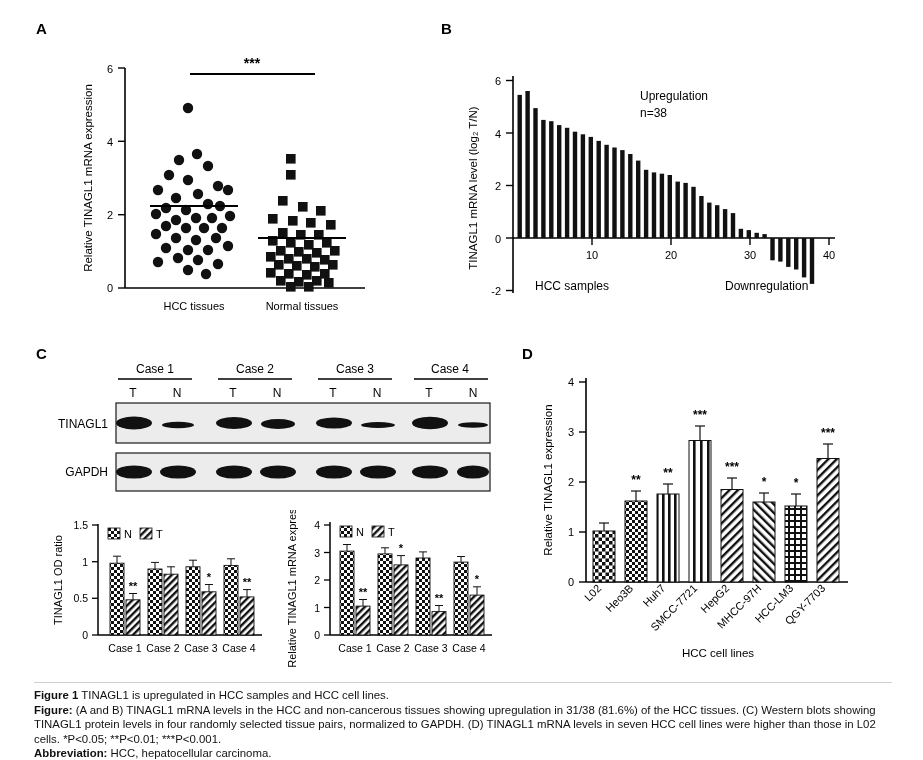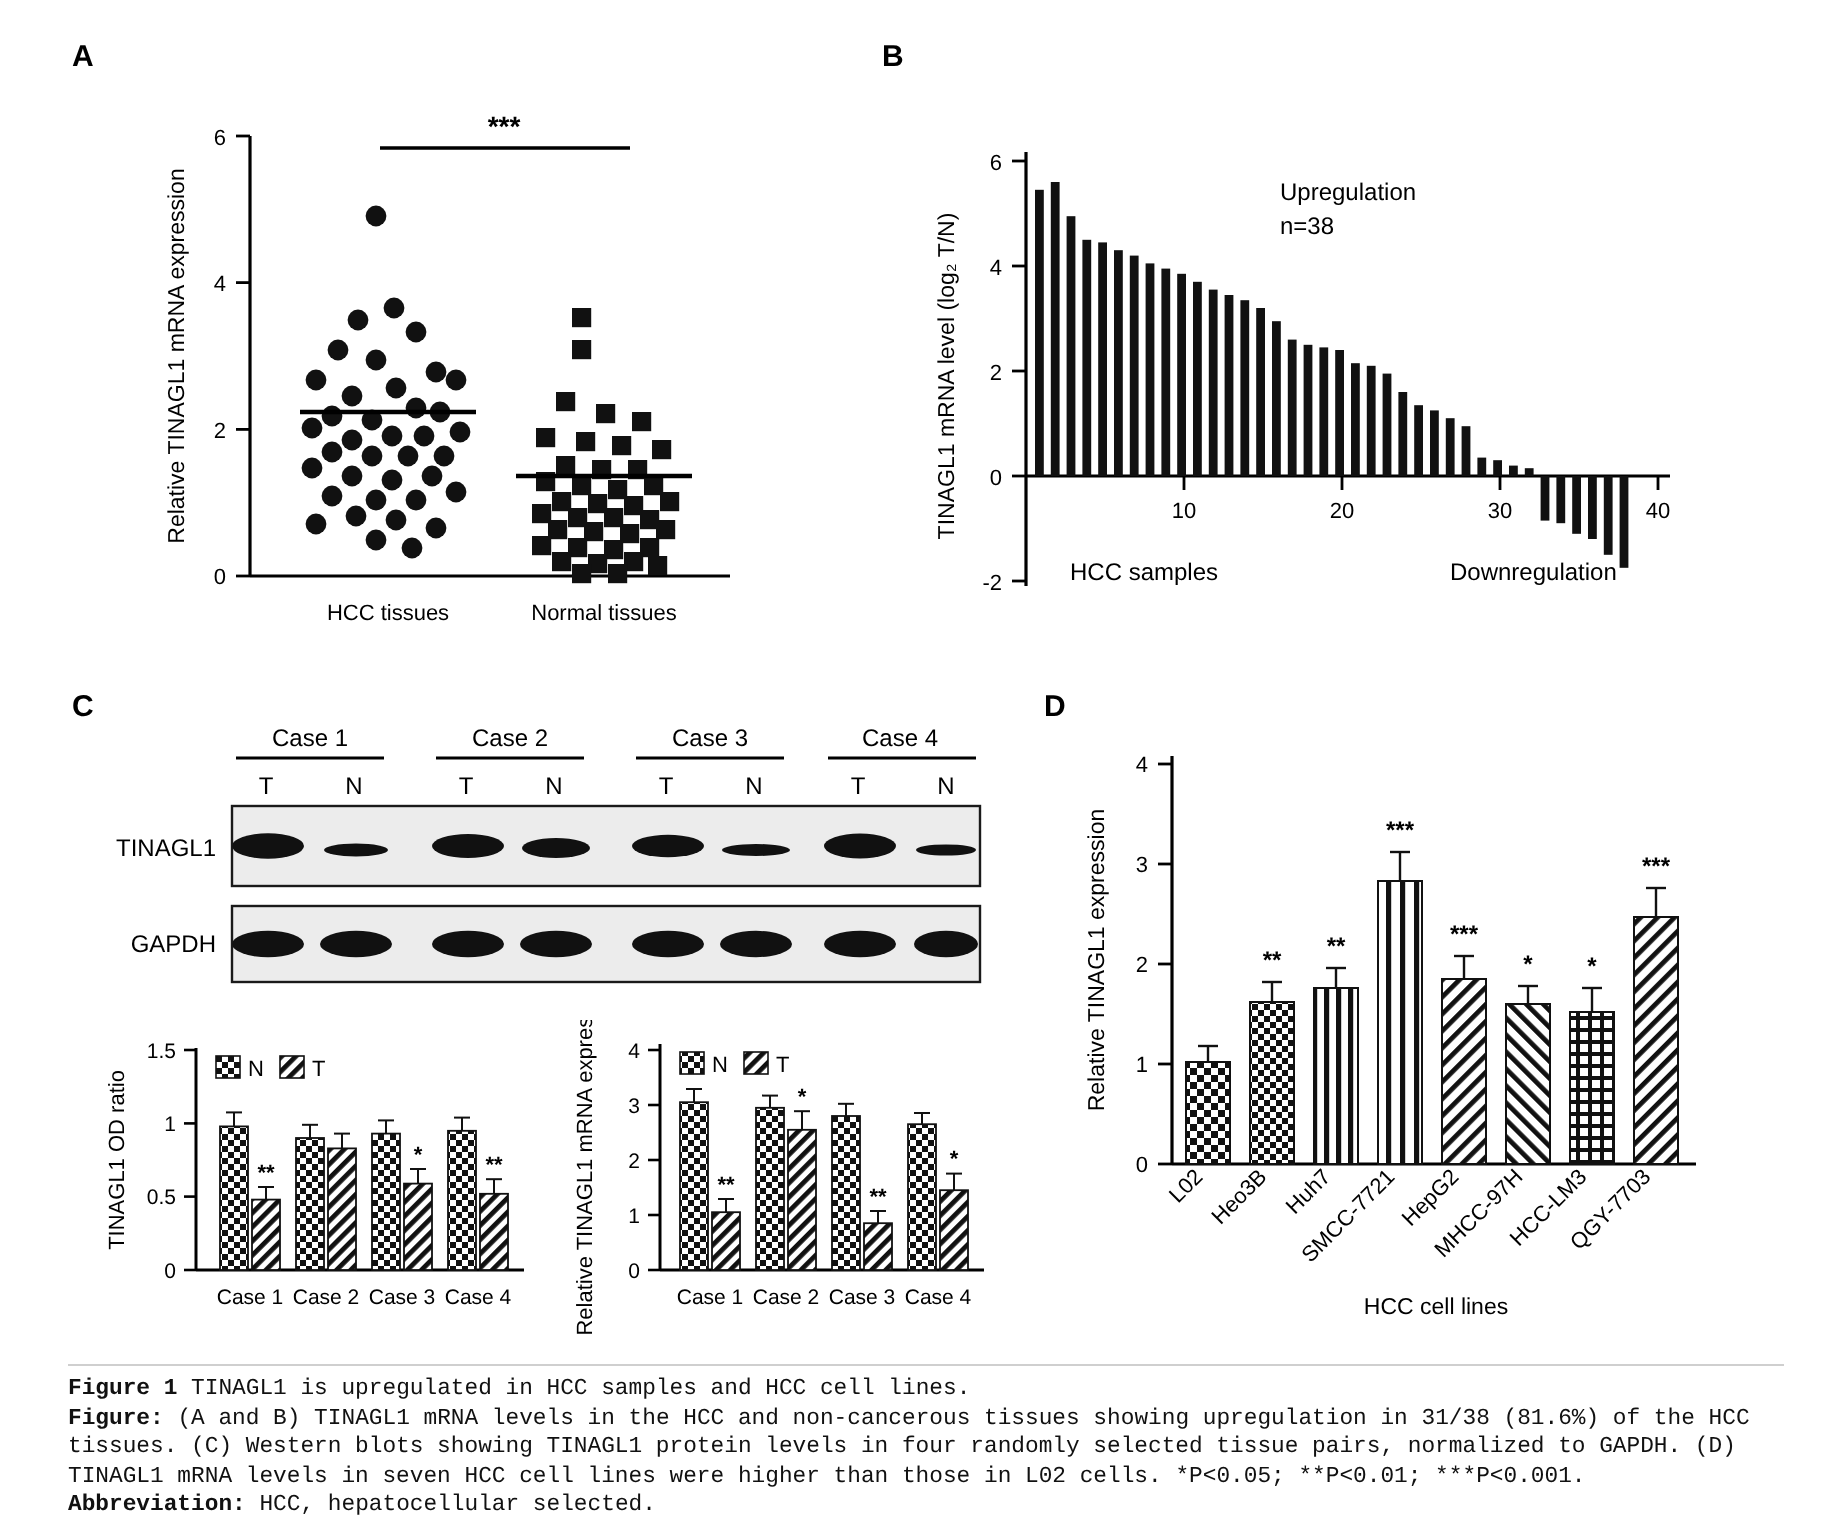--- a/index.html
+++ b/index.html
@@ -12,21 +12,21 @@
   .panel-letter{position:absolute;font-size:15px;font-weight:bold;font-family:"Liberation Sans",sans-serif;}
   .axis-title{font-size:11.5px;font-family:"Liberation Sans",sans-serif;}
   .tick{font-size:11px;font-family:"Liberation Sans",sans-serif;}
   svg{display:block;}
   .caption{
     position:absolute;left:34px;top:688px;width:860px;
     font-size:11.4px;line-height:14.6px;font-family:"Liberation Sans",sans-serif;
     color:#111;
   }
   .caption b{font-weight:bold;}
-  .cap-line{white-space:normal;font-family:Liberation Mono, monospace;}
+  .cap-line{white-space:normal;}
   .hr{position:absolute;left:34px;top:682px;width:858px;height:1px;background:#cfcfcf;}
   .wb-label{font-size:12px;font-family:"Liberation Sans",sans-serif;}
 </style>
 </head>
 <body>
 
 <div class="fig">
 
   <div class="panel-letter" style="left:36px;top:20px;">A</div>
 
@@ -513,16 +513,16 @@
   </svg>
 
   <div class="hr"></div>
   <div class="caption">
     <div class="cap-line"><b>Figure 1</b>
       <span>TINAGL1 is upregulated in HCC samples and HCC cell lines.</span></div>
     <div class="cap-line"><b>Figure:</b>
       <span>(A and B) TINAGL1 mRNA levels in the HCC and non-cancerous tissues showing upregulation in 31/38 (81.6%) of the HCC tissues. (C) Western blots showing TINAGL1 protein levels in four randomly selected tissue pairs, normalized to GAPDH. (D) TINAGL1 mRNA levels in seven HCC cell lines were higher than those in L02 cells.</span>
       <span>*P&lt;0.05; **P&lt;0.01;  ***P&lt;0.001.</span></div>
     <div class="cap-line"><b>Abbreviation:</b>
-      <span>HCC, hepatocellular selected.</span></div>
+      <span>HCC, hepatocellular carcinoma.</span></div>
   </div>
 
 </div>
 
 </body></html>

